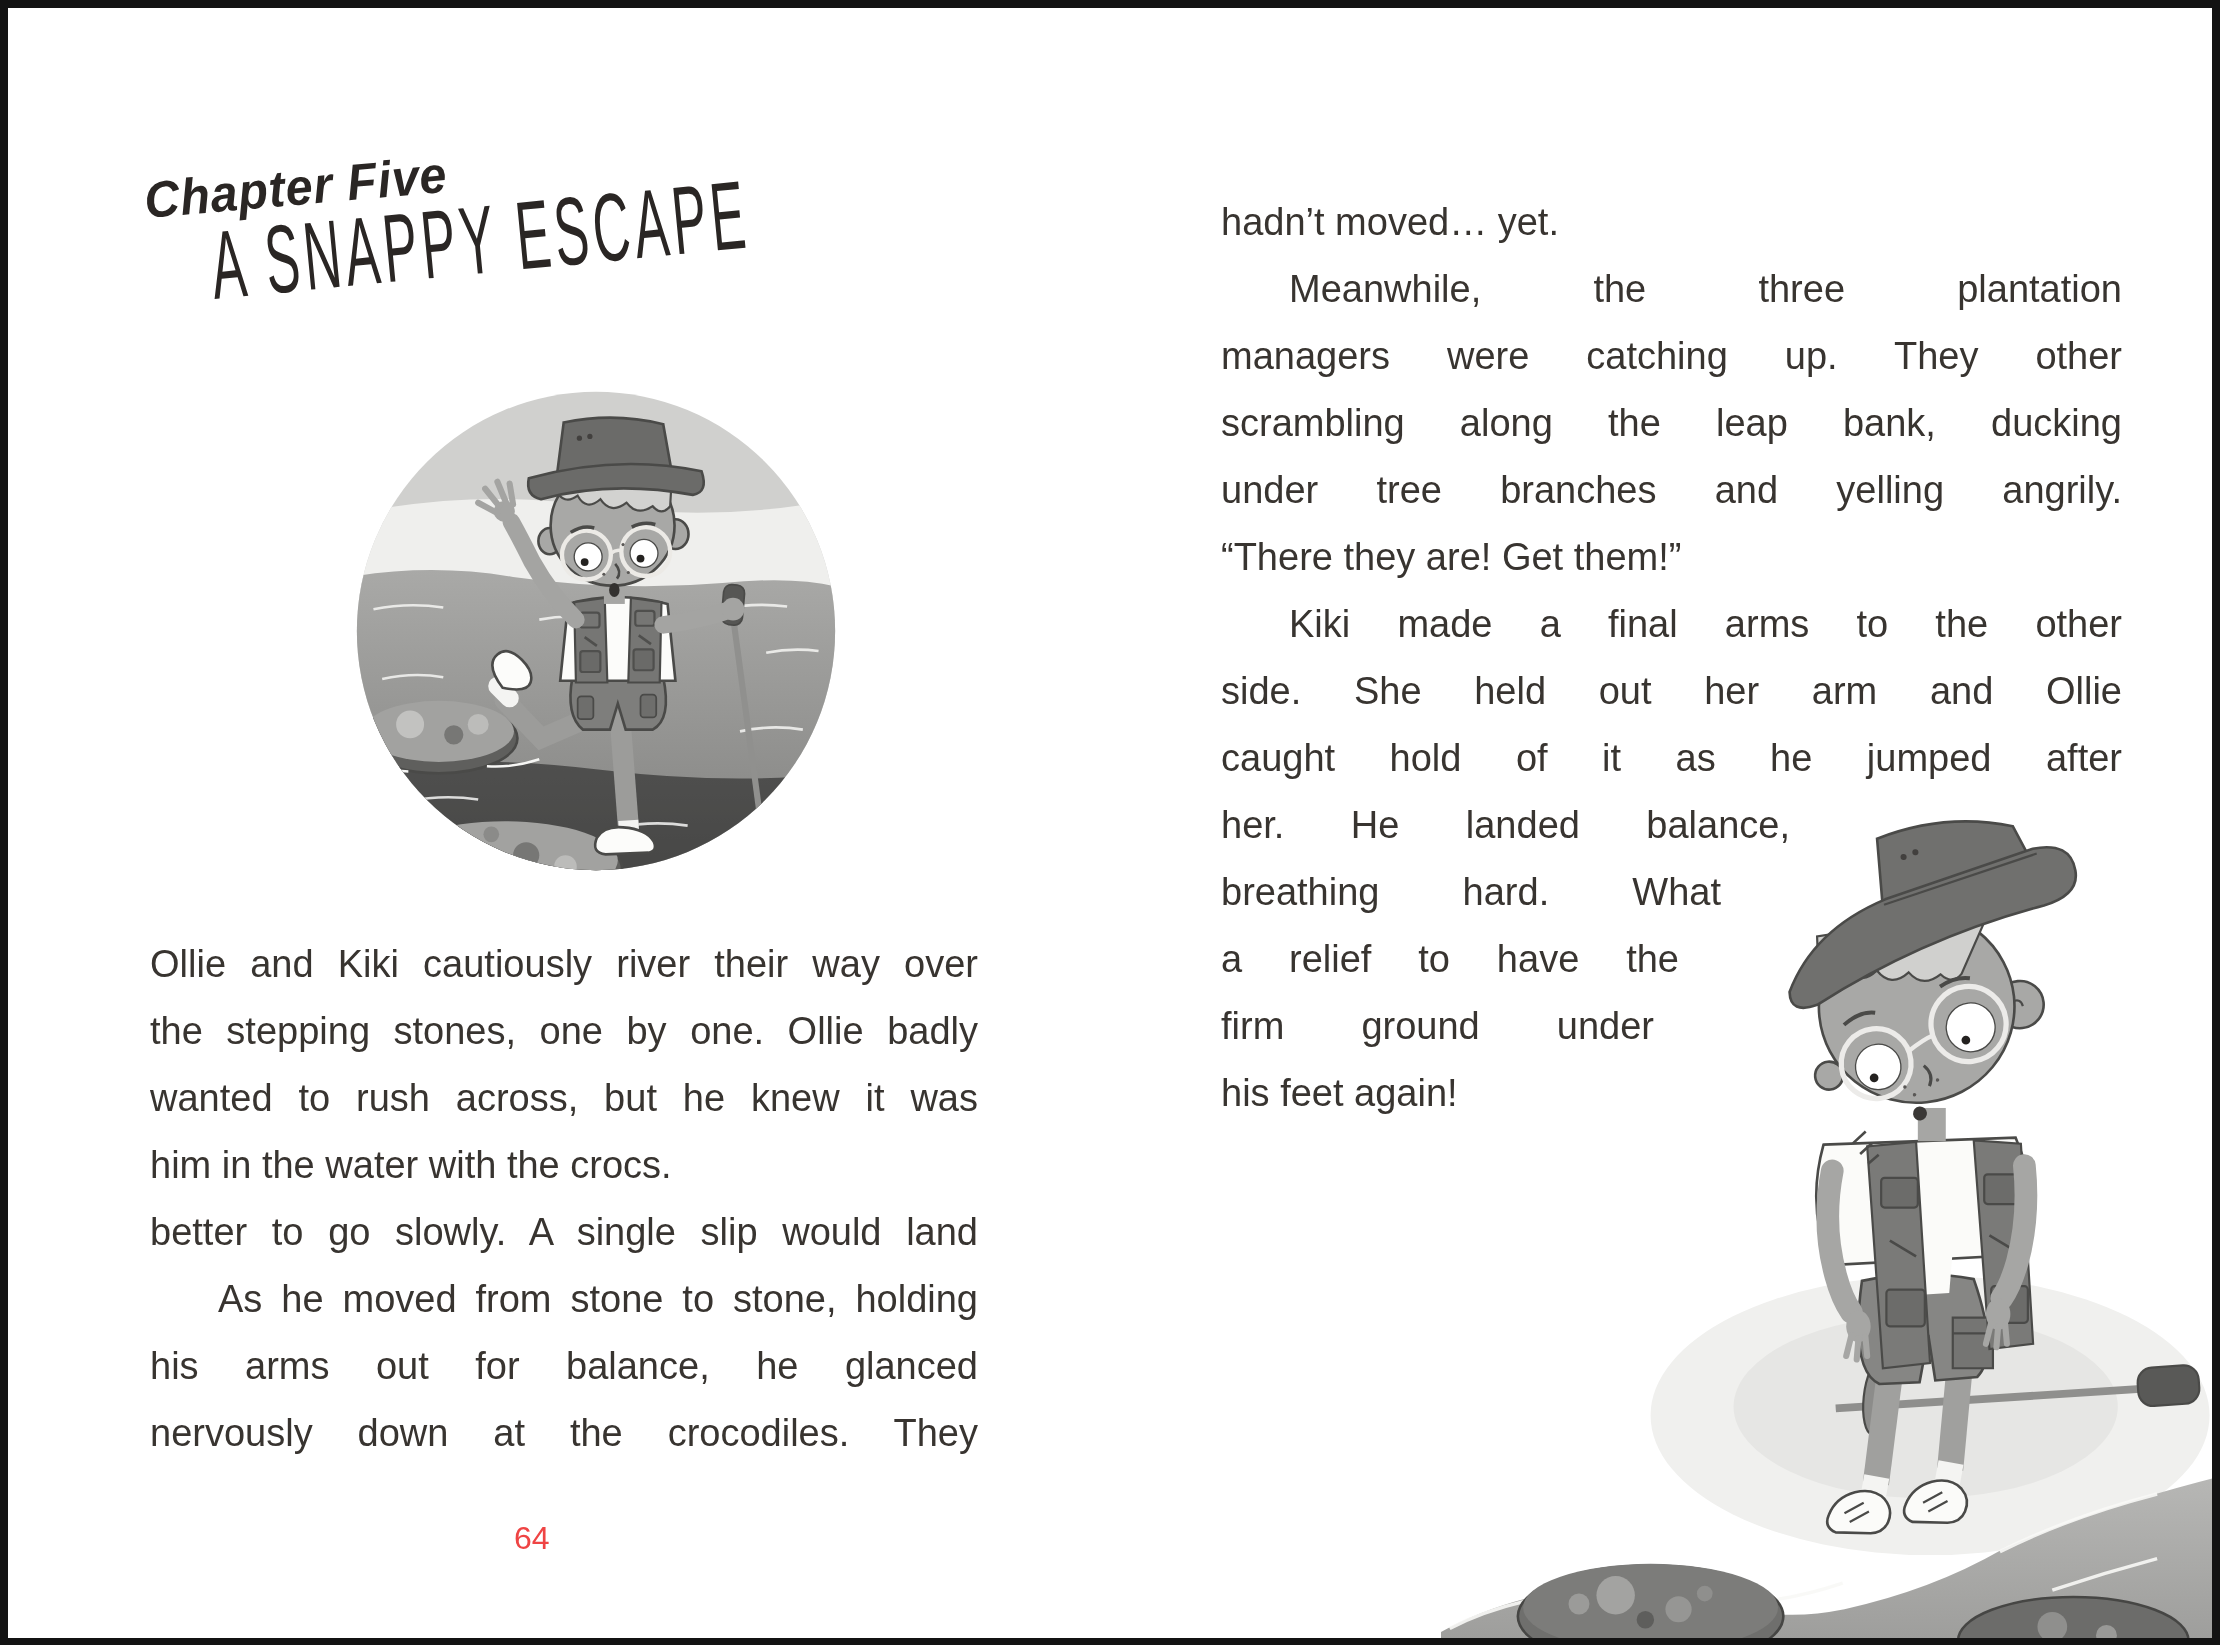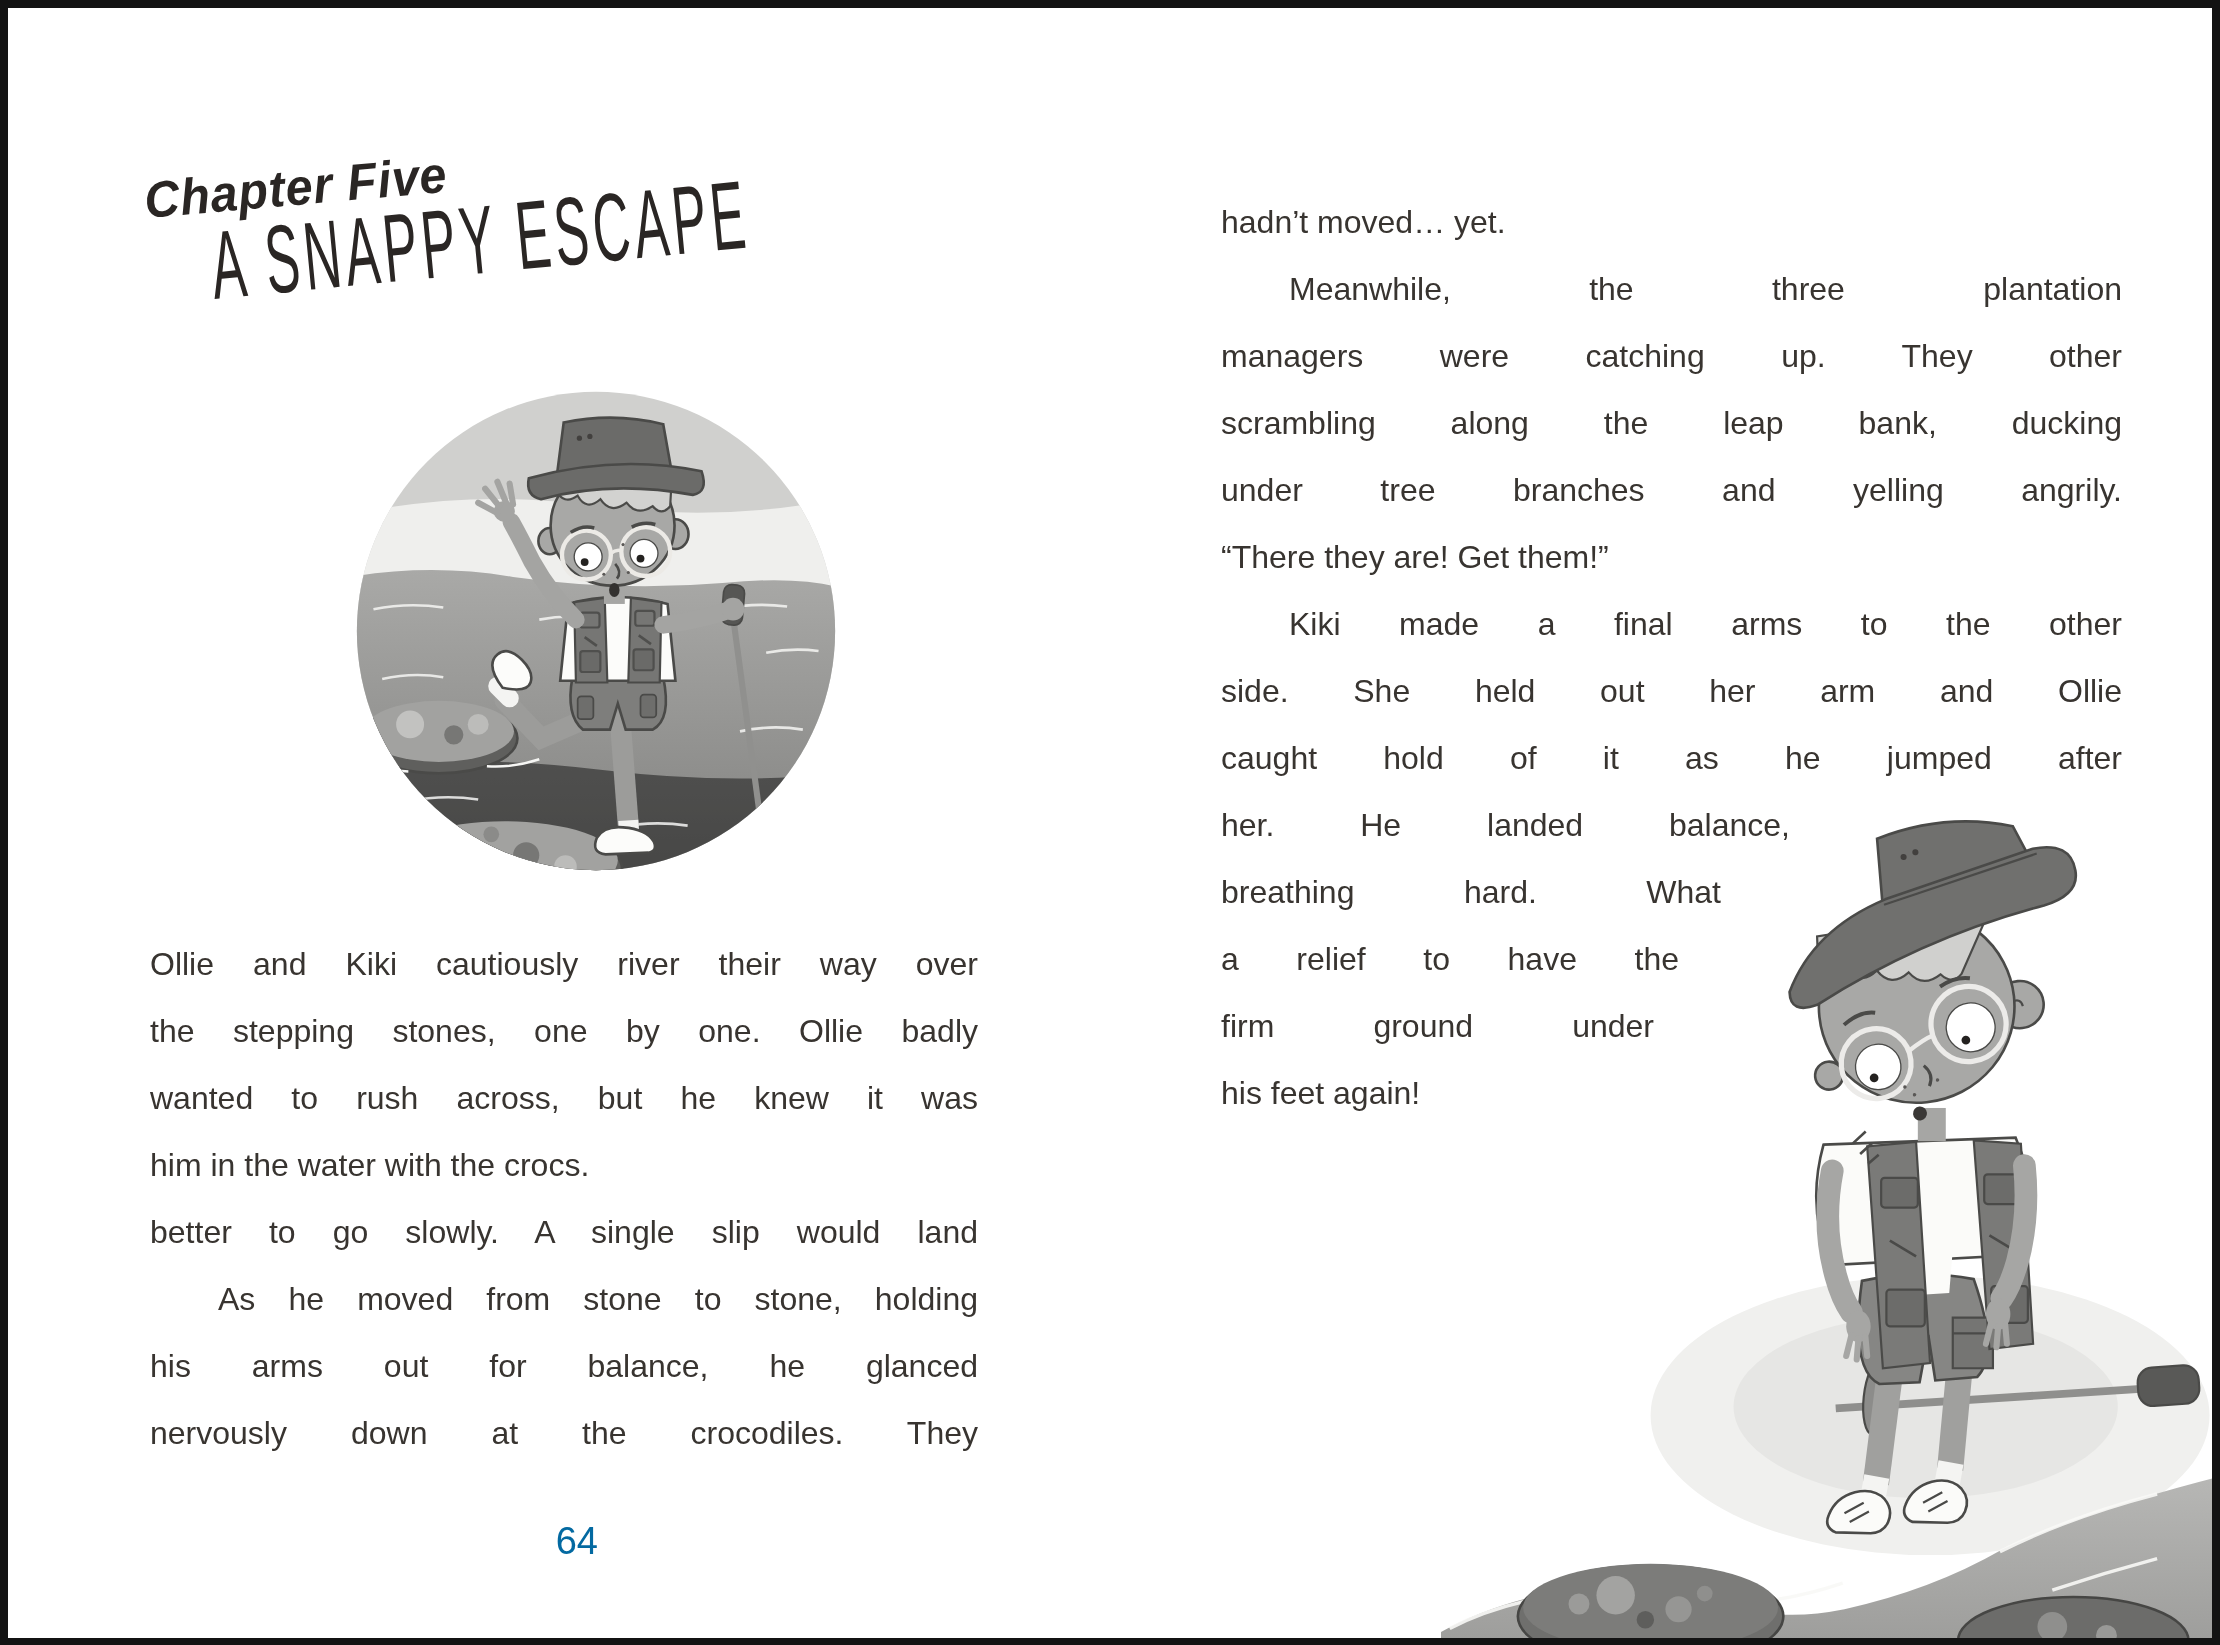--- a/index.html
+++ b/index.html
@@ -19,32 +19,32 @@
     position:absolute;left:206px;top:211px;
     font-size:70px;font-weight:400;color:#2a2624;letter-spacing:6.1px;
     transform:rotate(-5.5deg) scaleX(0.73) scaleY(1.38);transform-origin:left top;
     white-space:nowrap;
   }
   
   .textcol{position:absolute;color:#383430;}
   .leftcol{left:150px;top:931px;width:828px;}
   .rightcol{left:1221px;top:189px;width:901px;}
   .line{
-    height:67px;line-height:67px;font-size:32px;white-space:nowrap;
+    height:67px;line-height:67px;font-size:38px;white-space:nowrap;
     overflow:visible;
   }
   .just{white-space:normal;text-align:justify;text-align-last:justify;text-justify:inter-word;}
   .indent{padding-left:68px;}
   .w652{width:569px;}
   .w572{width:500px;}
   .w524{width:458px;}
   .w496{width:433px;}
   .pagenum{
-    position:absolute;left:514px;top:1520px;width:84px;text-align:right;
-    font-size:38px;color:#0369a1;
+    position:absolute;left:514px;top:1520px;width:84px;text-align:left;
+    font-size:32px;color:#ef4444;
   }
   .illus{position:absolute;}
   .illus-circle{left:356px;top:391px;width:480px;height:480px;}
   .illus-right{left:1441px;top:804px;width:779px;height:842px;}
 </style>
 </head>
 <body>
 
 <div class="spread">
 

